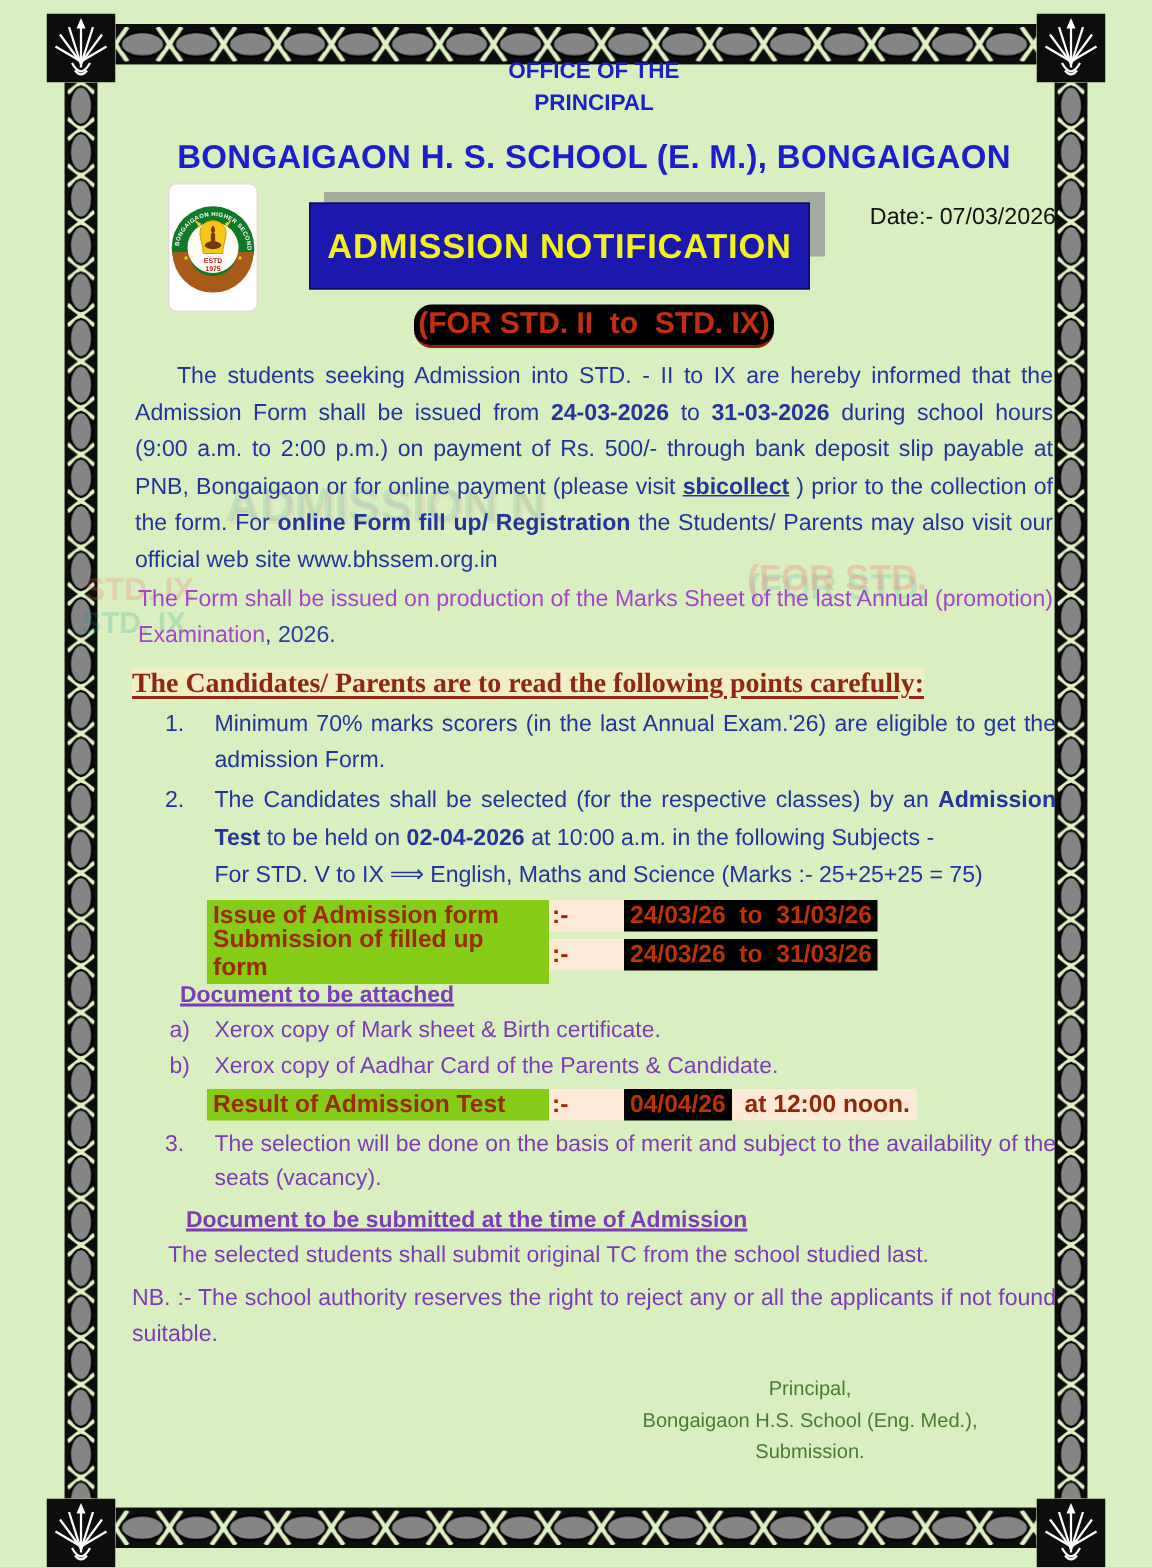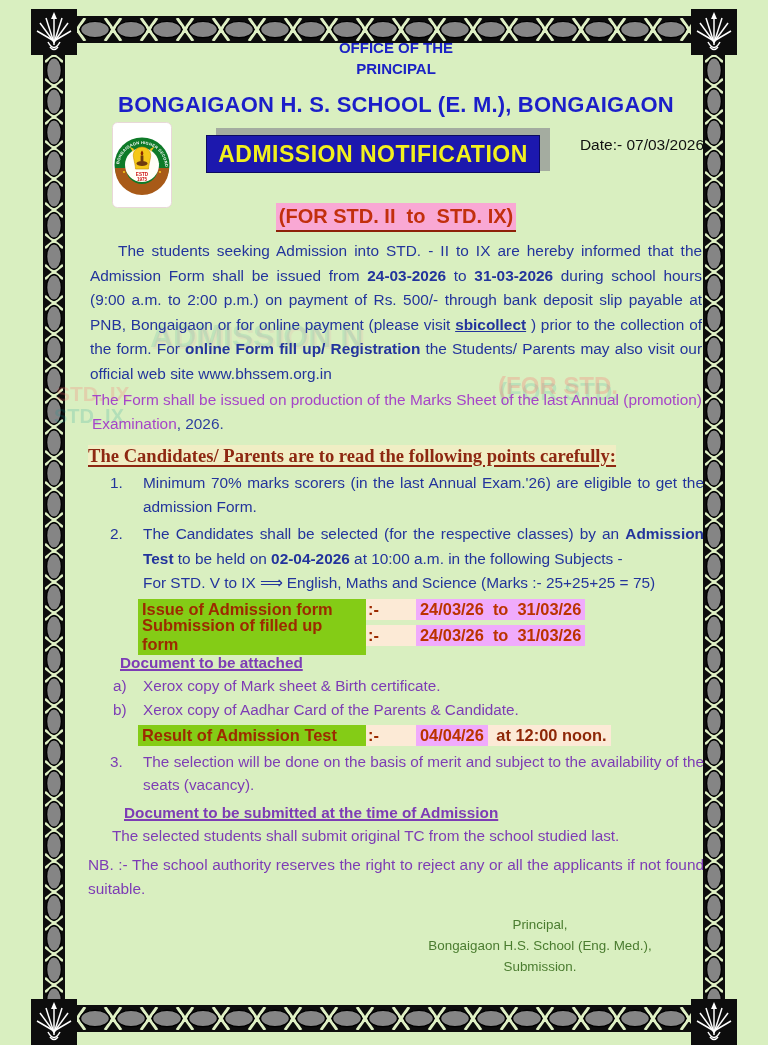--- a/index.html
+++ b/index.html
@@ -17,47 +17,47 @@
   .hband-top{ top:16px; } .hband-bottom{ top:1005px; }
   .vband { position:absolute; top:55px; width:22px; height:944px; }
   .vband-left{ left:43px; } .vband-right{ left:703px; }
   
   .content { position:absolute; left:88px; top:0; width:616px; height:1045px; padding-top:37px; }
   .office { text-align:center; color:#1b22c4; font-weight:bold; font-size:15px; line-height:21px; }
   .school-title { margin-top:11px; text-align:center; color:#1b1ec9; font-weight:bold; font-size:22px; line-height:30px; letter-spacing:.2px; }
   .header-band { position:relative; height:74px; margin-top:2px; }
   .logo { position:absolute; left:24px; top:0px; width:60px; height:86px; }
   .notif-shadow { position:absolute; left:128px; top:6px; width:334px; height:43px; background:#a4aca0; }
-  .notif-box { position:absolute; left:118px; top:13px; width:334px; height:38px;
+  .notif-box { position:absolute; left:118px; top:13px; width:334px; height:58px;
     background:#1c18ae; border:1px solid #0c0a60; display:flex; align-items:center; justify-content:center; }
   .notif-box span { color:#f2f01e; font-weight:bold; font-size:23px; letter-spacing:.5px; }
   .date-line { position:absolute; right:0px; top:14px; color:#111; font-size:15.5px; }
   .subtitle-row { text-align:center; margin-top:7px; }
   .subtitle { display:inline-block; white-space:pre; color:#c22f0d; font-weight:bold; font-size:20px;
-    background:#f9a8d4; border-bottom:2.5px solid #8e2208; padding:0 3px 1px 3px; line-height:26px; }
+    background:#000000; border-bottom:2.5px solid #8e2208; padding:0 3px 1px 3px; line-height:26px;border-radius:12px; }
   
   .para { color:#23349c; font-size:15.4px; line-height:24.6px; text-align:justify; }
   .intro { margin-top:7px; padding:0 2px; text-indent:28px; }
   .intro b { font-weight:bold; }
   .link-like { font-weight:bold; text-decoration:underline; cursor:pointer; }
   .form-note { margin-top:1px; padding:0 2px 0 4px; color:#a645c8; }
   .form-note .navy { color:#2d3f9e; }
   .points-heading { margin-top:6px; font-family:"Liberation Serif", serif; font-weight:bold;
     font-size:18.6px; line-height:26px; color:#8e2812; }
   .points-heading span { background:#f0eec4; text-decoration:underline; text-decoration-thickness:2px; text-underline-offset:3px; }
   .list-item { position:relative; padding-left:55px; margin-top:2px; }
   .list-item .marker { position:absolute; left:22px; top:0; text-indent:0; }
   .sub-line { padding-left:55px; color:#23349c; font-size:15.4px; line-height:24.6px; }
   .arrow-glyph { font-family:"DejaVu Sans", sans-serif; font-size:16px; margin:0 4px; }
   
   .sched-row { display:flex; margin:1px 0 1px 50px; height:25px; align-items:center;
     color:#9c2a00; font-weight:bold; font-size:16.4px; }
   .sched-row .lbl { width:228px; background:#84cc16; padding:1px 4px; }
   .sched-row .sep { width:50px; background:#fcead6; padding:1px 2px; }
-  .sched-row .val { white-space:pre; color:#bb3300; background:#f0abfc; padding:1px 4px; }
+  .sched-row .val { white-space:pre; color:#bb3300; background:#000000; padding:1px 4px; }
   .sched-row .val2 { white-space:pre; color:#8e2808; background:#fcead6; padding:1px 4px; }
   
   .purple { color:#7d3cb5; font-size:15.3px; line-height:23.6px; }
   .doc-heading { font-weight:bold; margin-left:32px; margin-top:3px; }
   .doc-heading span { text-decoration:underline; text-decoration-thickness:1.5px; }
   .doc-item { position:relative; padding-left:55px; }
   .doc-item .marker { position:absolute; left:25px; top:0; }
   .tc-line { margin-left:24px; }
   .nb { margin-top:5px; color:#7d3cb5; font-size:15.4px; line-height:24.6px; text-align:justify; }
   

